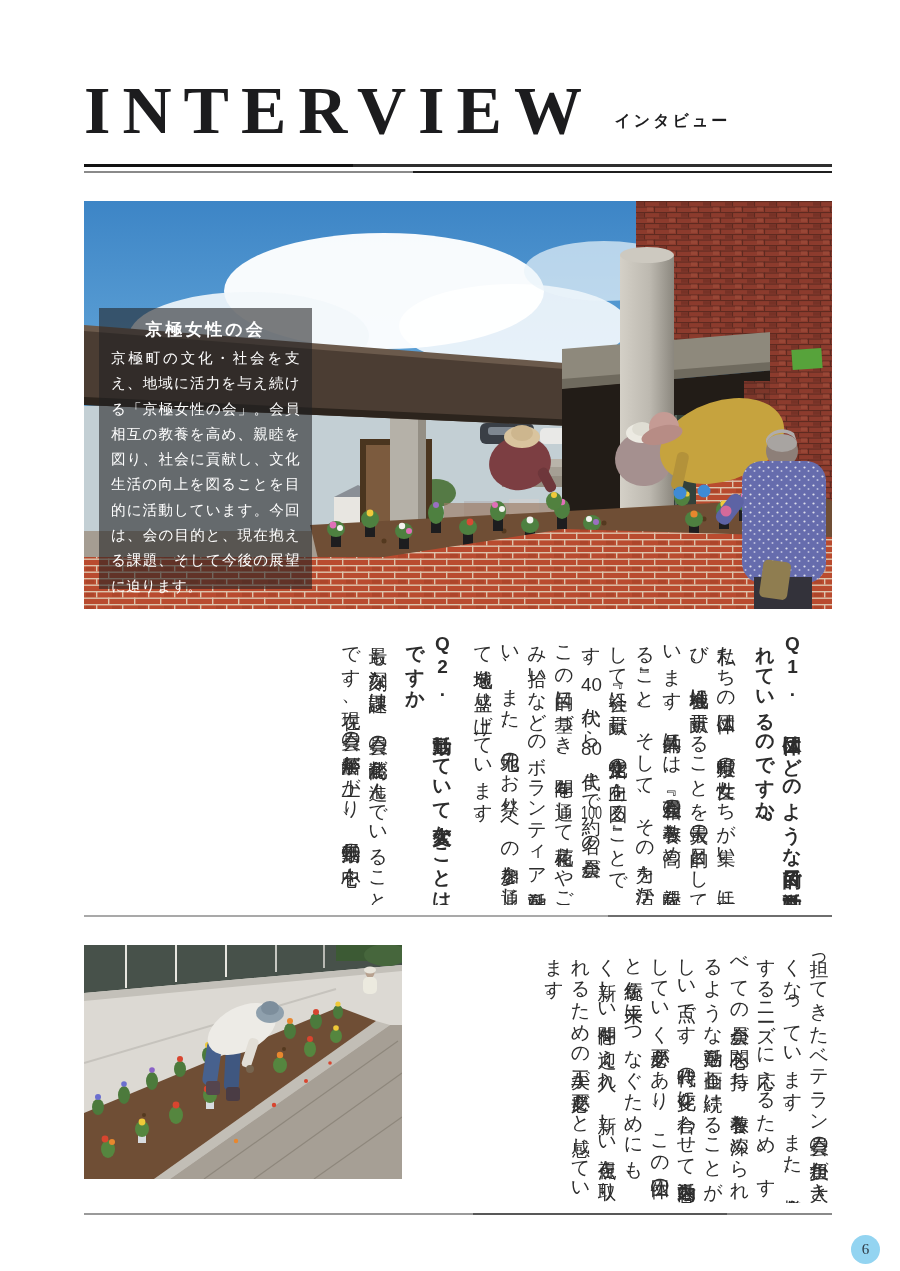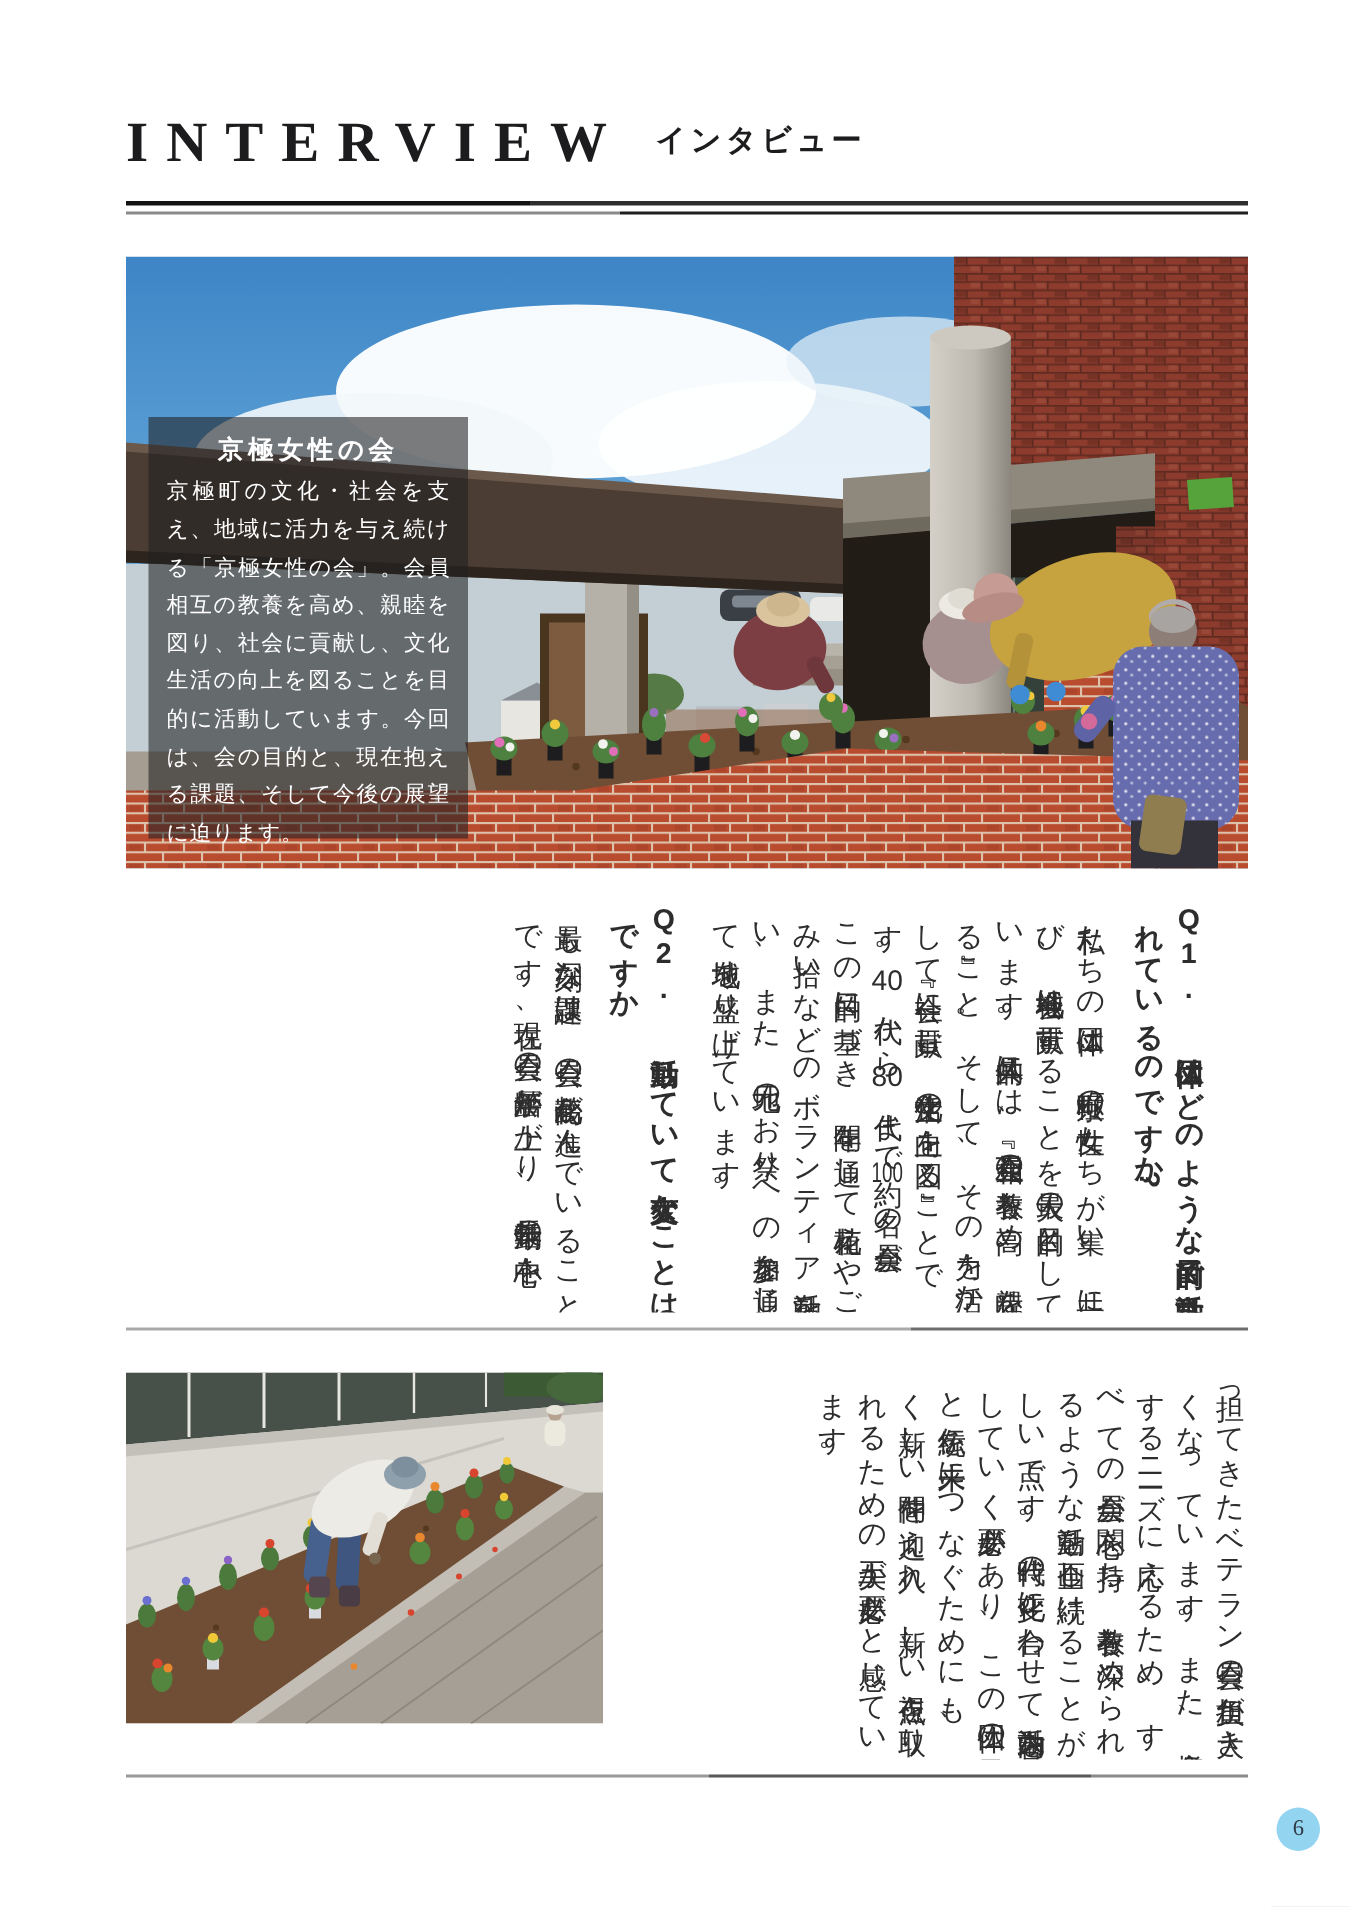--- a/index.html
+++ b/index.html
@@ -6,24 +6,24 @@
   .page{
     position:relative;width:900px;height:1271px;margin:0 auto;background:#ffffff;
     font-family:"Liberation Sans", sans-serif;color:#2d2d2d;overflow:hidden;
   }
   .content{position:absolute;left:84px;top:0;width:748px;}
 
   
   .masthead{padding-top:76px;white-space:nowrap;}
   .masthead-title{
     display:inline-block;font-family:"Liberation Serif", serif;font-weight:600;
-    font-size:38px;line-height:1;letter-spacing:12px;color:#1c1c1e;
+    font-size:68px;line-height:1;letter-spacing:12px;color:#1c1c1e;
   }
   .masthead-sub{
-    display:inline-block;font-size:20px;font-weight:700;letter-spacing:3px;
+    display:inline-block;font-size:16px;font-weight:700;letter-spacing:3px;
     color:#1c1c1e;margin-left:16px;vertical-align:baseline;position:relative;top:-7px;
   }
   .rule-double{margin-top:20px;}
   .rule-double .r1{height:3px;background:linear-gradient(to right,#121212 0 36%,#2e2e2e 36% 100%);}
   .rule-double .r2{height:2px;margin-top:4px;background:linear-gradient(to right,#8a8a8a 0 44%,#1f1f1f 44% 100%);}
 
   
   figure{margin:0;padding:0;}
   .photo-top{position:relative;margin-top:28px;width:748px;height:408px;}
   .photo-top svg,.photo-bottom svg{display:block;}

